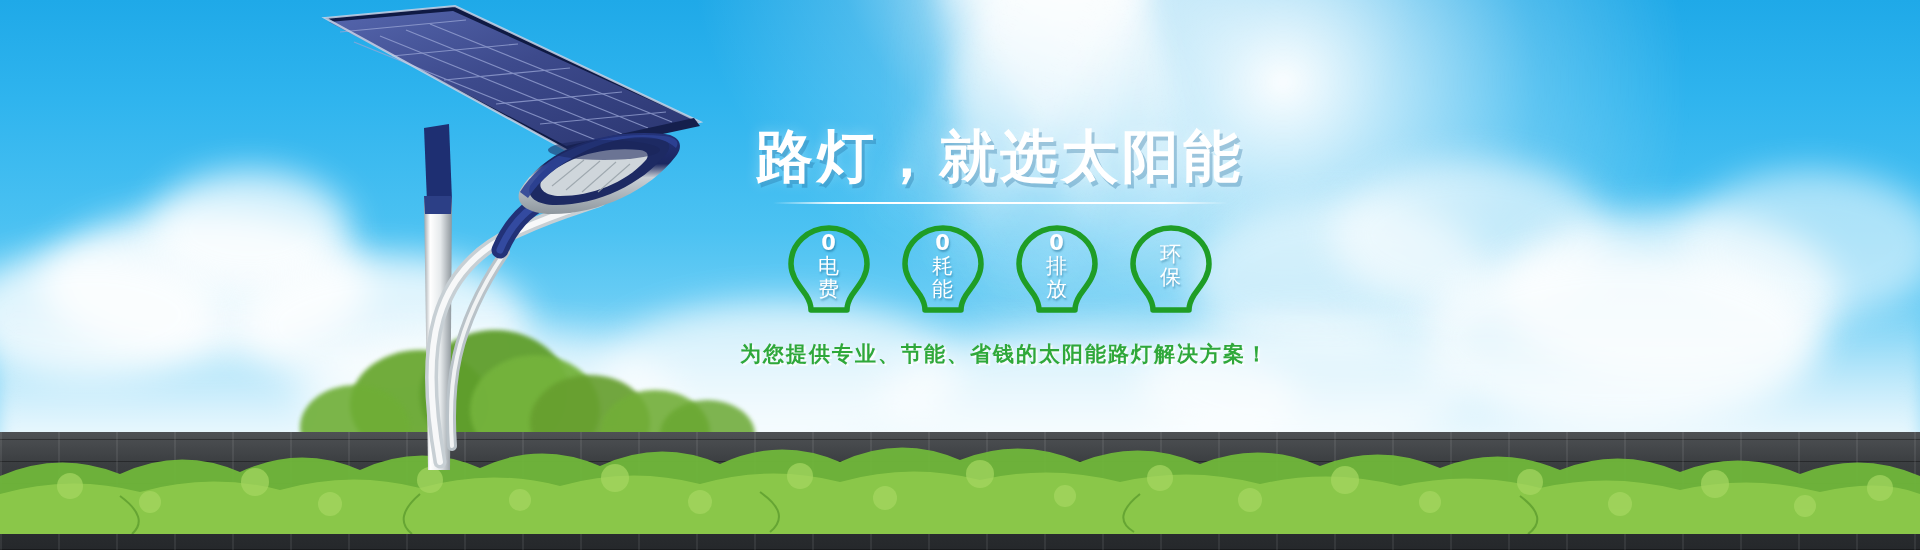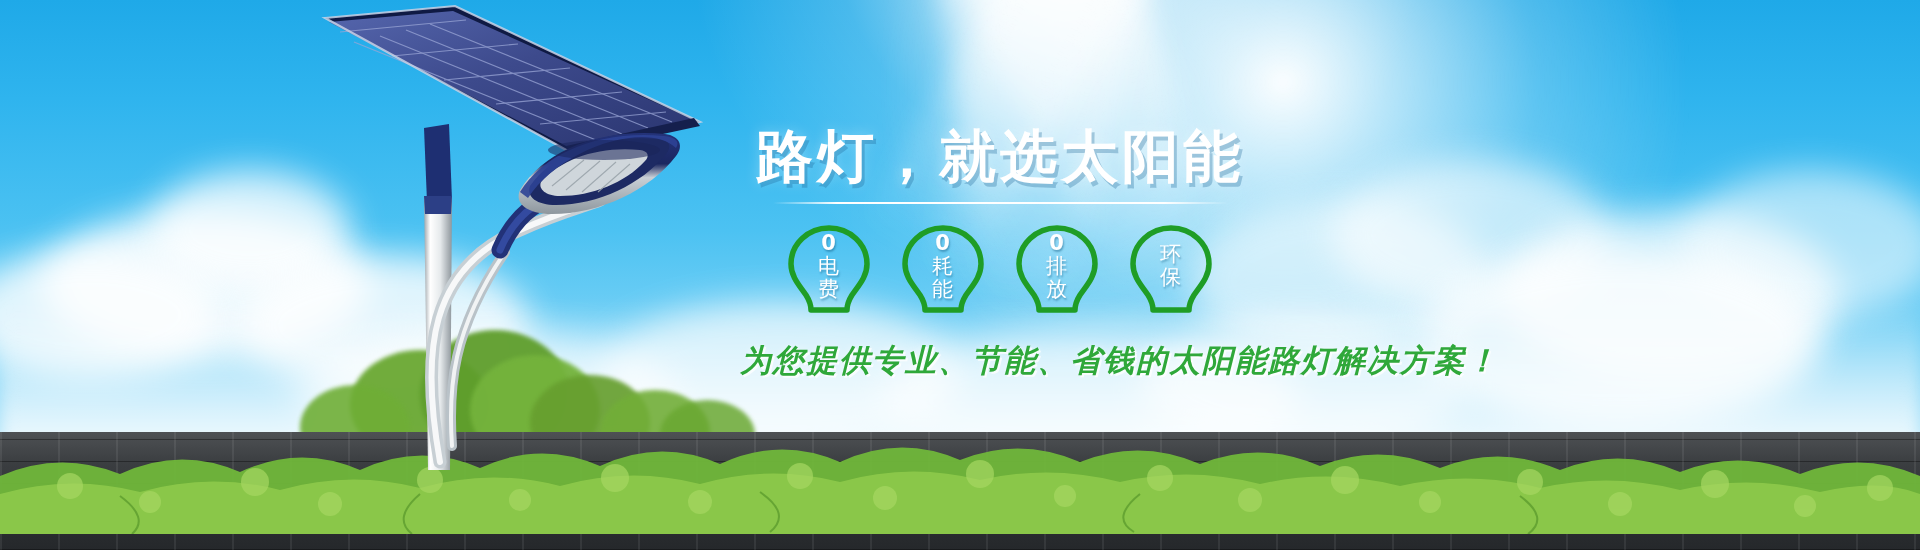--- a/index.html
+++ b/index.html
@@ -60,23 +60,23 @@
   }
   .rule{margin:17px auto 0;width:455px;height:2px;
         background:linear-gradient(90deg, rgba(255,255,255,0), #fff 14%, #fff 86%, rgba(255,255,255,0));}
   .badges{display:flex;justify-content:center;gap:18px;margin-top:19px;}
   .badge{position:relative;width:96px;height:92px;}
   .bulb{position:absolute;inset:0;}
   .btxt{position:absolute;left:0;right:0;top:9px;text-align:center;color:#fff;
         font-size:21px;line-height:23px;letter-spacing:1px;
         text-shadow:1px 2px 2px rgba(20,90,130,.45);}
   .btxt .z{display:block;font-weight:bold;}
-  .tagline{margin-top:25px;font-size:31px;font-weight:bold;color:#2fa83a;
+  .tagline{margin-top:25px;font-size:21px;font-weight:bold;color:#2fa83a;
            letter-spacing:2px;white-space:nowrap;
-           text-shadow:2px 2px 0 rgba(255,255,255,.75), 0 0 7px rgba(255,255,255,.5);font-style:italic;}
+           text-shadow:2px 2px 0 rgba(255,255,255,.75), 0 0 7px rgba(255,255,255,.5);}
 </style>
 </head>
 <body>
 
 <div id="banner">
 
   <div class="sky"></div>
   <div class="sunglow"></div>
   <div class="ray r1"></div>
   <div class="ray r2"></div>

